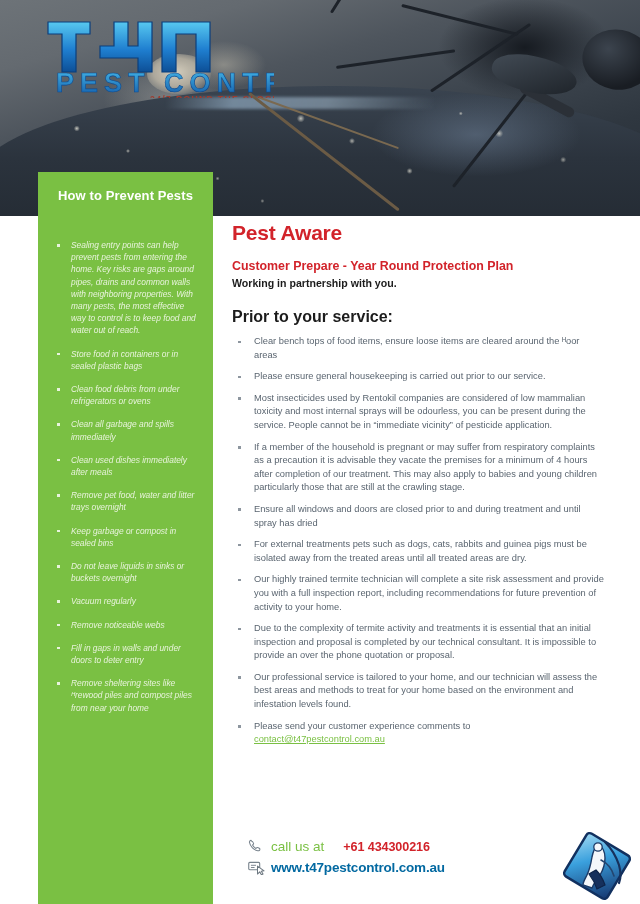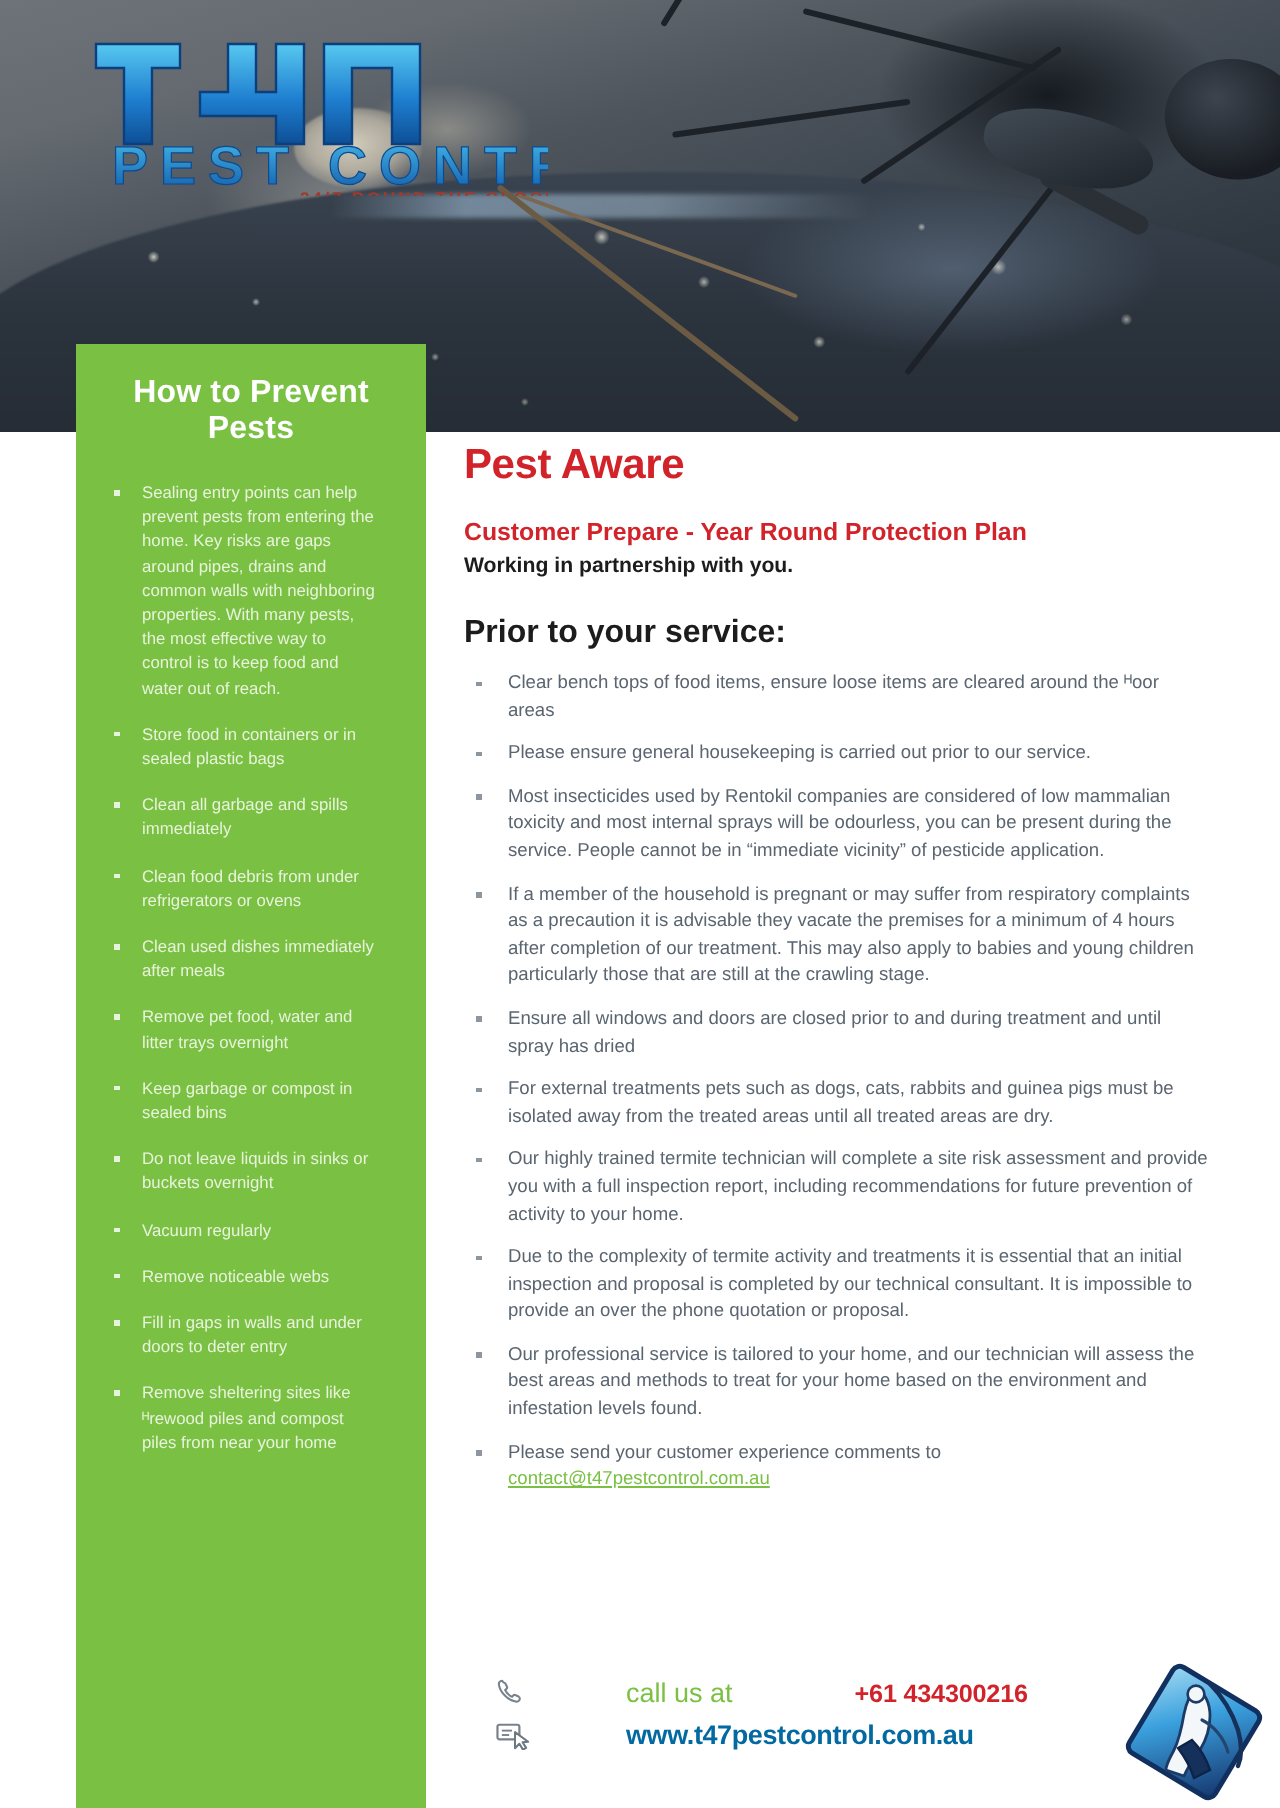--- a/index.html
+++ b/index.html
@@ -104,30 +104,31 @@
     position: absolute;
     left: 38px; top: 172px;
     width: 175px;
     height: 732px;
     background: #7ac043;
     z-index: 6;
     padding: 0;
   }
   #sidebar-title {
     color: #ffffff;
-    font-size: 16px;
+    font-size: 13px;
     font-weight: bold;
     text-align: center;
     padding: 16px 10px 0 10px;
     letter-spacing: .1px;
   }
   #sidebar-list {
     list-style: none;
-    margin: 16px 0 0 0;
-    padding: 0 24px 0 10px;
+    margin: 36px 0 0 0;
+    padding: 0 12px 0 10px;
+    font-style: italic;
   }
   #sidebar-list li {
     position: relative;
     color: #e8f3dc;
     font-size: 8.4px;
     line-height: 12.2px;
     margin-bottom: 11px;
     padding-left: 23px;
   }
   #sidebar-list li::before {
@@ -200,21 +201,20 @@
     width: 392px; height: 68px;
   }
   #contact-block {
     position: absolute;
     left: 0; top: 0;
   }
   .contact-row {
     display: flex;
     align-items: center;
     height: 21px;
-    gap: 42px;
   }
   .contact-icon {
     width: 19px; height: 17px;
     flex: 0 0 19px;
     color: #6f7a84;
     display: flex;
     align-items: center;
   }
   #call-label {
     color: #7ac043;
@@ -289,22 +289,22 @@
         <text x="106" y="86" font-family="'Liberation Sans',sans-serif" font-size="8.5" font-weight="bold" letter-spacing="1.4" fill="#9f3b2e">24/7 ROUND THE CLOCK</text>
       </svg>
     </div>
   </div>
 
   <aside id="sidebar">
     <div id="sidebar-title">How to Prevent Pests</div>
     <ul id="sidebar-list">
       <li>Sealing entry points can help prevent pests from entering the home. Key risks are gaps around pipes, drains and common walls with neighboring properties. With many pests, the most effective way to control is to keep food and water out of reach.</li>
       <li>Store food in containers or in sealed plastic bags</li>
+      <li>Clean food debris from under refrigerators or ovens</li>
       <li>Clean all garbage and spills immediately</li>
-      <li>Clean food debris from under refrigerators or ovens</li>
       <li>Clean used dishes immediately after meals</li>
       <li>Remove pet food, water and litter trays overnight</li>
       <li>Keep garbage or compost in sealed bins</li>
       <li>Do not leave liquids in sinks or buckets overnight</li>
       <li>Vacuum regularly</li>
       <li>Remove noticeable webs</li>
       <li>Fill in gaps in walls and under doors to deter entry</li>
       <li>Remove sheltering sites like ᴴrewood piles and compost piles from near your home</li>
     </ul>
   </aside>

